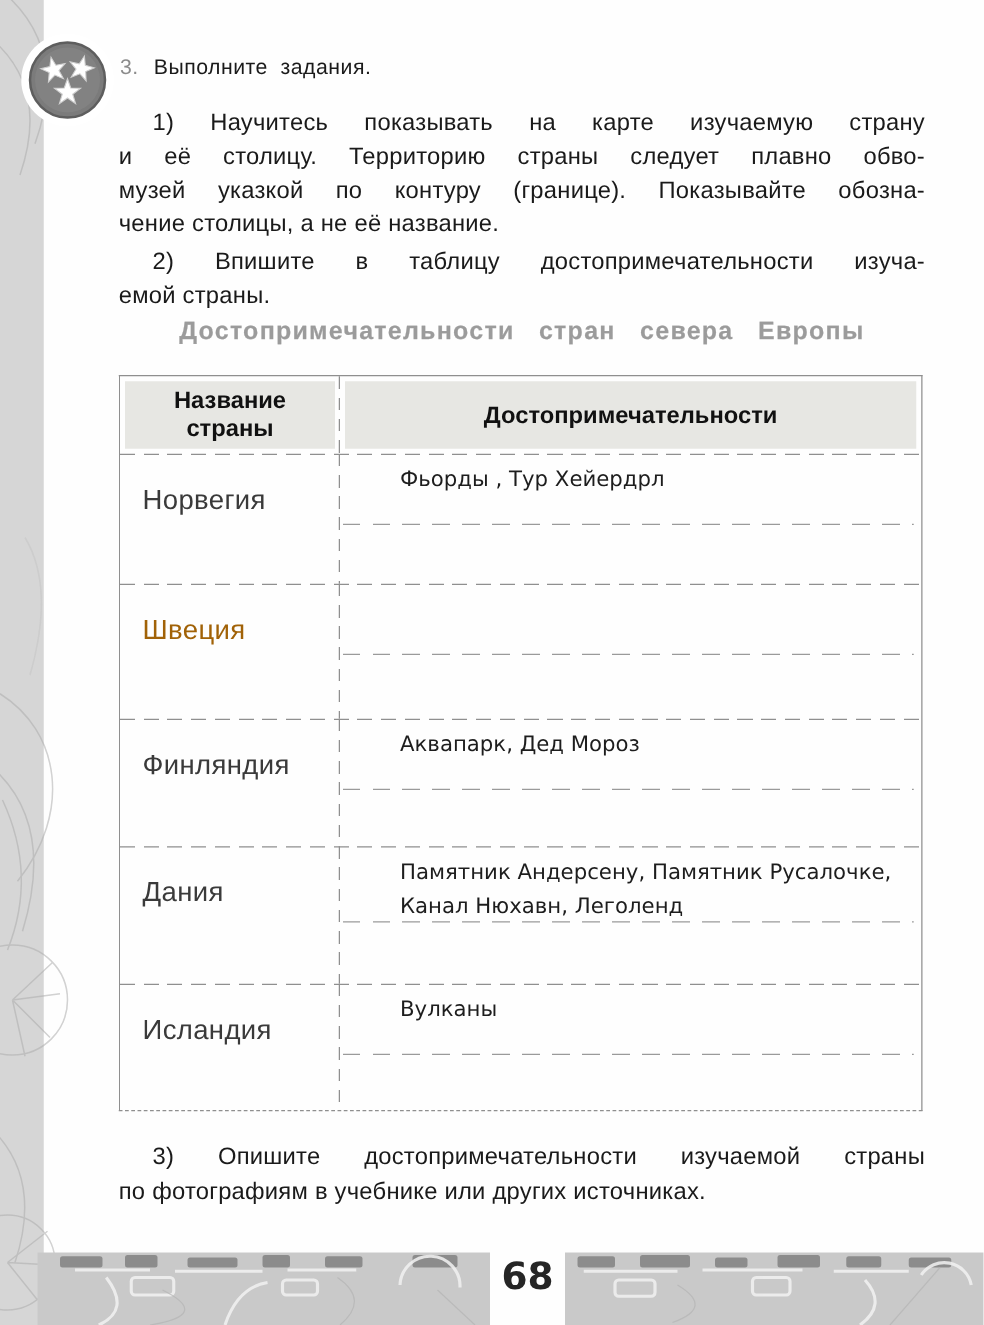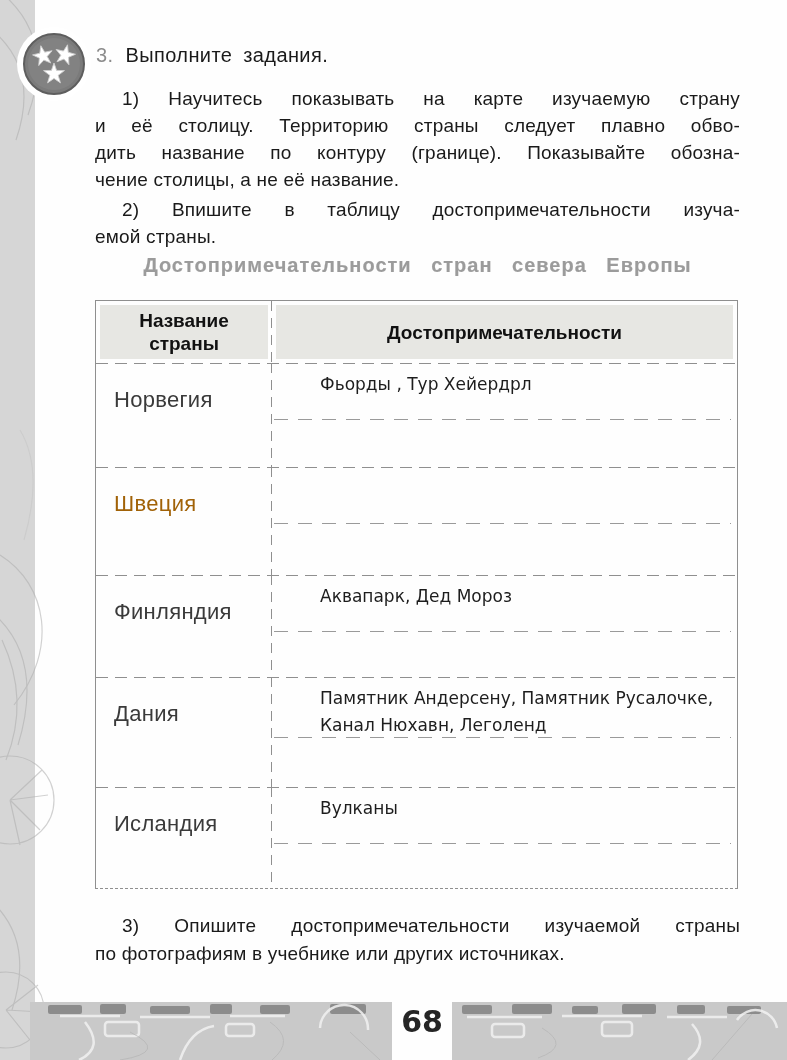--- a/index.html
+++ b/index.html
@@ -4,21 +4,21 @@
 <style>
   html,body{margin:0;padding:0;background:#fff;}
   .page{position:relative;width:787px;height:1060px;background:#fefefe;overflow:hidden;
         font-family:"Liberation Sans",sans-serif;color:#161616;}
   
   .left-strip{position:absolute;left:0;top:0;width:35px;height:1060px;background:#d6d6d6;}
   .strip-art{position:absolute;left:0;top:0;width:130px;height:1060px;pointer-events:none;}
   
   .badge{position:absolute;left:12px;top:22px;width:84px;height:84px;}
   
-  .heading{position:absolute;left:96px;top:44px;width:644px;font-size:20px;letter-spacing:.4px;word-spacing:5px;}
+  .heading{position:absolute;left:96px;top:44px;width:644px;font-size:17px;letter-spacing:.4px;word-spacing:5px;}
   .heading .num{color:#8c8c8c;margin-right:12px;}
   .heading .ttl{color:#1a1a1a;}
   
   .para{position:absolute;left:95px;width:645px;font-size:19px;line-height:27px;letter-spacing:.2px;color:#1a1a1a;}
   .para .jl{text-align:justify;text-align-last:justify;}
   .para .ll{text-align:left;}
   .para .ind{text-indent:27px;}
   #p1{top:85px;} #p2{top:196px;} #p3{top:912px;line-height:28px;}
   
   .tbl-title{position:absolute;left:95px;top:254px;width:645px;text-align:center;
@@ -84,21 +84,21 @@
     </g>
   </svg>
 
   <div class="heading">
     <span class="num">3.</span><span class="ttl">Выполните задания.</span>
   </div>
 
   <div class="para" id="p1">
     <div class="jl ind">1) Научитесь показывать на карте изучаемую страну</div>
     <div class="jl">и её столицу. Территорию страны следует плавно обво-</div>
-    <div class="jl">дить название по контуру (границе). Показывайте обозна-</div>
+    <div class="jl">музей указкой по контуру (границе). Показывайте обозна-</div>
     <div class="ll">чение столицы, а не её название.</div>
   </div>
 
   <div class="para" id="p2">
     <div class="jl ind">2) Впишите в таблицу достопримечательности изуча-</div>
     <div class="ll">емой страны.</div>
   </div>
 
   <div class="tbl-title">Достопримечательности стран севера Европы</div>
 

